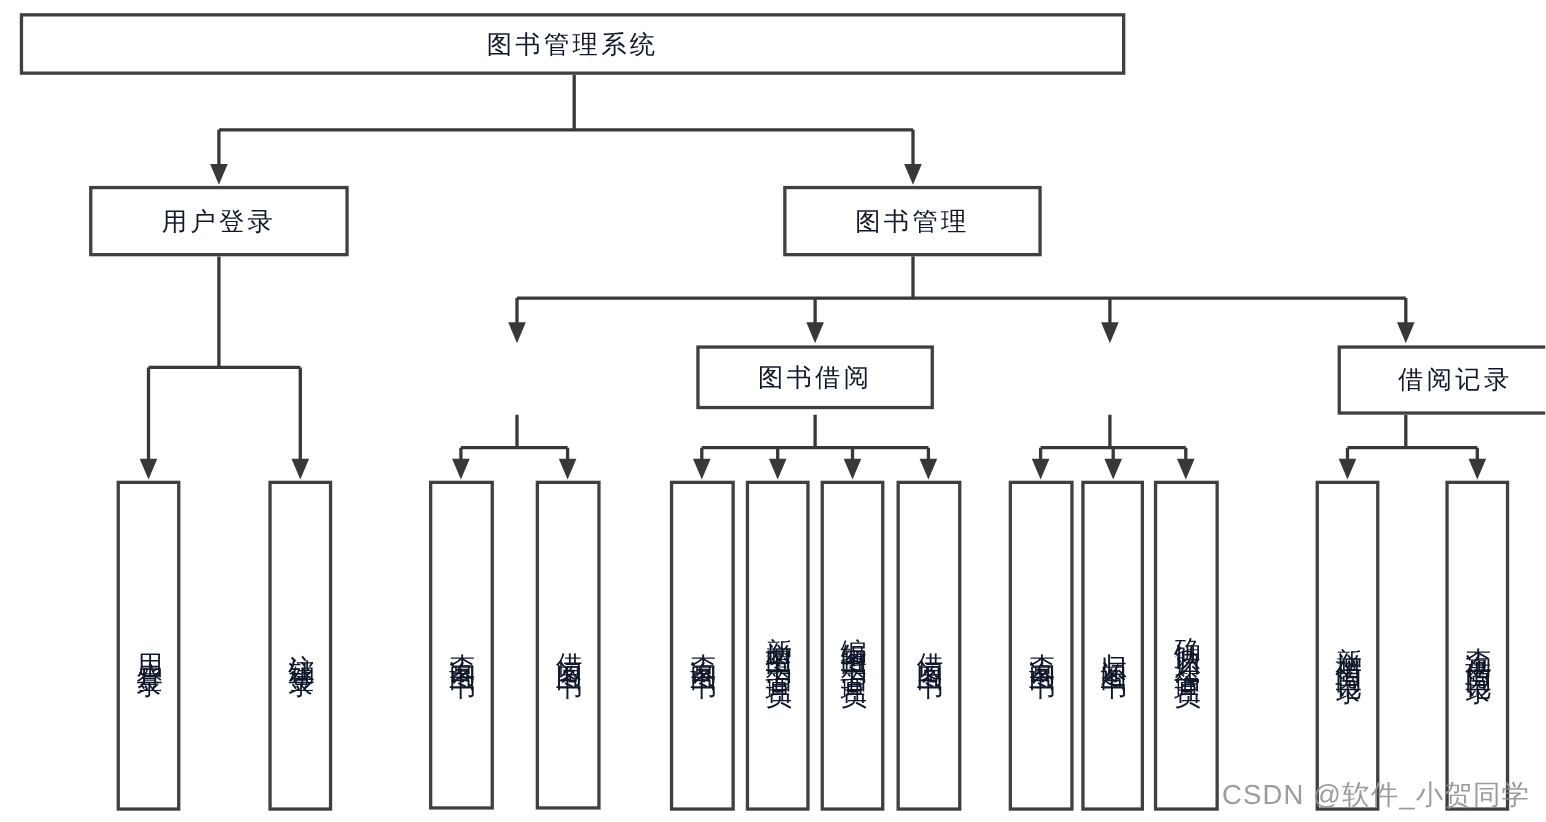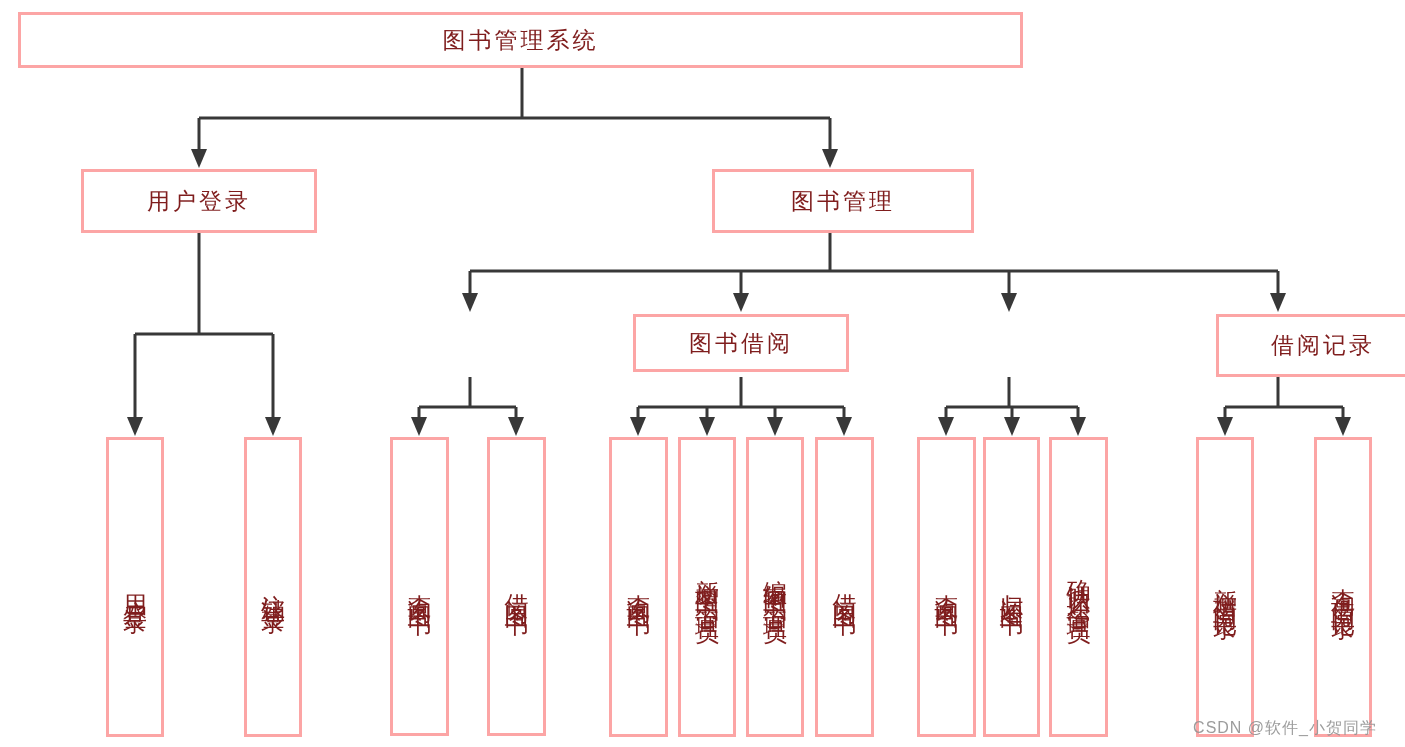--- a/index.html
+++ b/index.html
@@ -7,40 +7,40 @@
     position:relative;
     width:1405px;height:747px;
     background:#ffffff;
     overflow:hidden;
     font-family:"Liberation Sans","DejaVu Sans",sans-serif;
   }
   #wires{position:absolute;left:0;top:0;width:1405px;height:747px;}
   .node{
     position:absolute;
     background:#ffffff;
-    border:3px solid #fca5a5;
+    border:3px solid #404040;
     box-sizing:border-box;
     display:flex;
     align-items:center;
     justify-content:center;
-    color:#7f1d1d;
+    color:#0f172a;
     white-space:nowrap;
   }
   .h{font-size:23px;letter-spacing:3px;}
   .v{
     writing-mode:vertical-rl;
     text-orientation:mixed;
     font-size:24px;
     letter-spacing:6px;
   }
   .watermark{
     position:absolute;
-    right:28px;
+    right:14px;
     bottom:8px;
-    font-size:16px;
+    font-size:25px;
     letter-spacing:1px;
     color:rgba(148,148,148,0.92);
     z-index:10;
   }
 </style>
 </head>
 <body>
 
 <div id="canvas">
 
@@ -73,21 +73,21 @@
       <polygon points="1004,417 1020,417 1012,436"></polygon>
       <polygon points="1070,417 1086,417 1078,436"></polygon>
       <polygon points="1217,417 1233,417 1225,436"></polygon>
       <polygon points="1335,417 1351,417 1343,436"></polygon>
     </g>
   </svg>
 
   <div class="node h" style="left:18px;top:12px;width:1005px;height:56px">图书管理系统</div>
 
   <div class="node h" style="left:81px;top:169px;width:236px;height:64px">用户登录</div>
-  <div class="node h" style="left:712px;top:169px;width:262px;height:64px">图书管理</div>
+  <div class="node h" style="left:712px;top:169px;width:235px;height:64px">图书管理</div>
 
   <div class="node h" style="left:633px;top:314px;width:216px;height:58px">图书借阅</div>
   <div class="node h" style="left:1216px;top:314px;width:214px;height:63px">借阅记录</div>
 
   <div class="node v" style="left:106px;top:437px;width:58px;height:300px">用户登录</div>
   <div class="node v" style="left:244px;top:437px;width:58px;height:300px">注销登录</div>
 
   <div class="node v" style="left:390px;top:437px;width:59px;height:299px">查询图书</div>
   <div class="node v" style="left:487px;top:437px;width:59px;height:299px">借阅图书</div>
 

